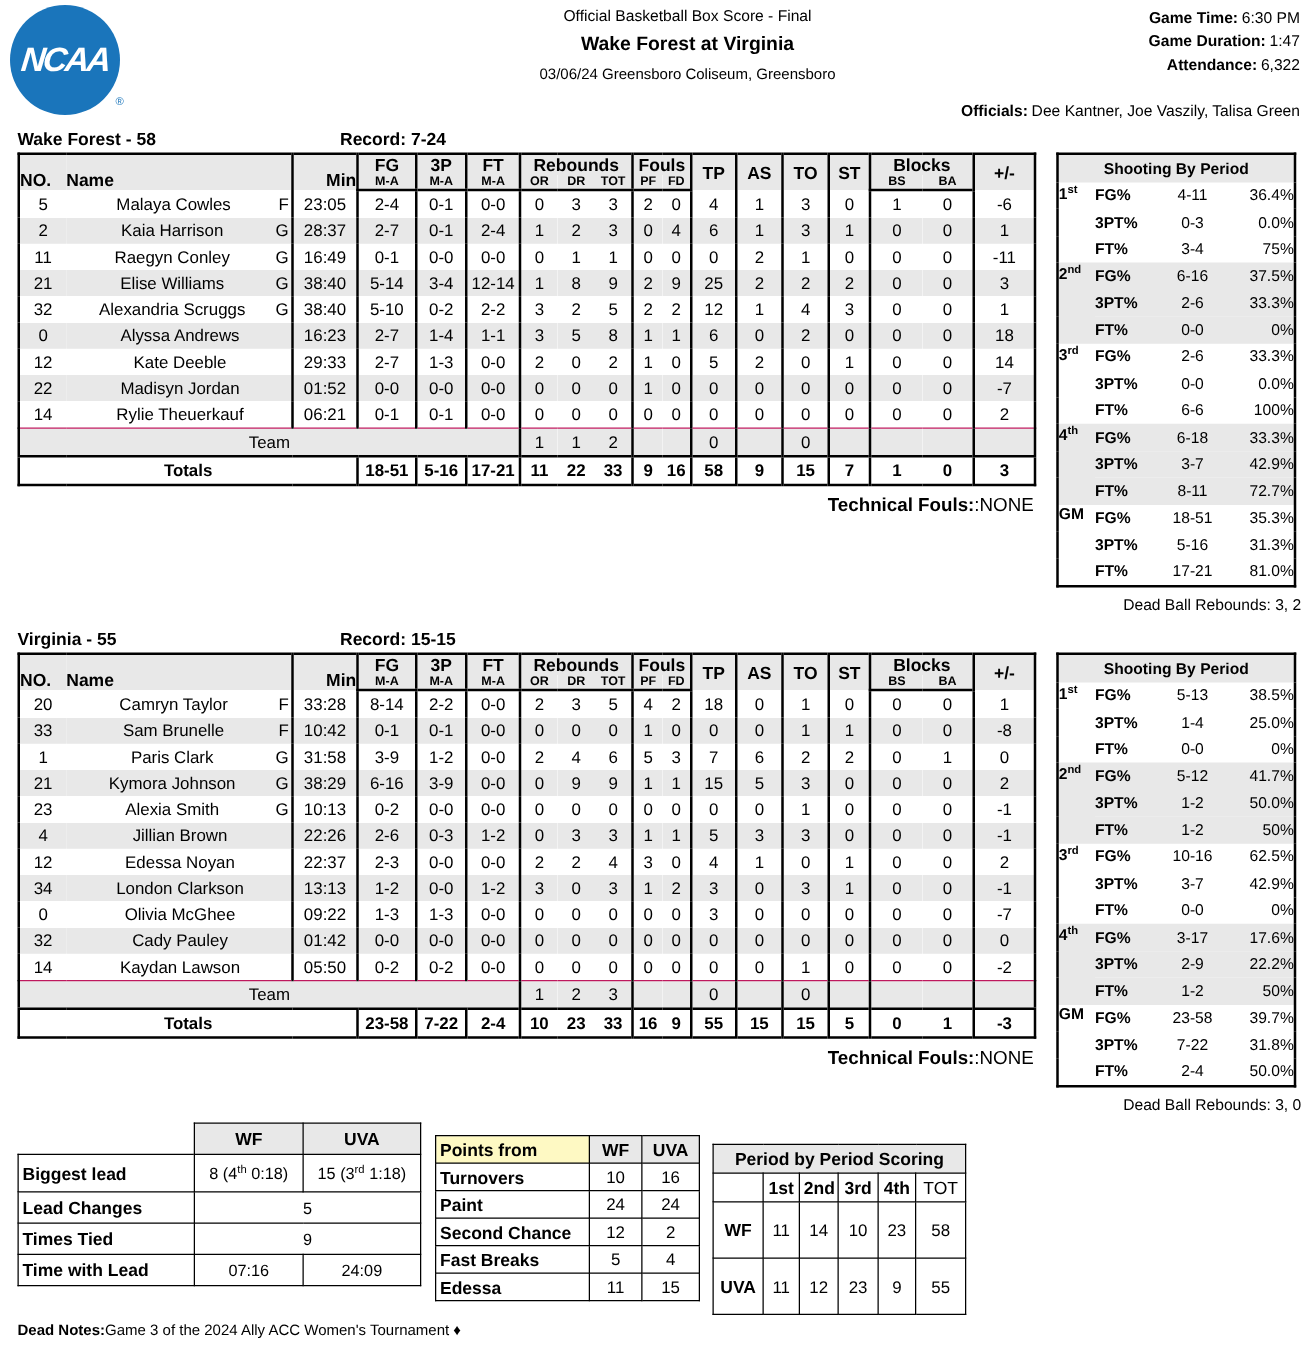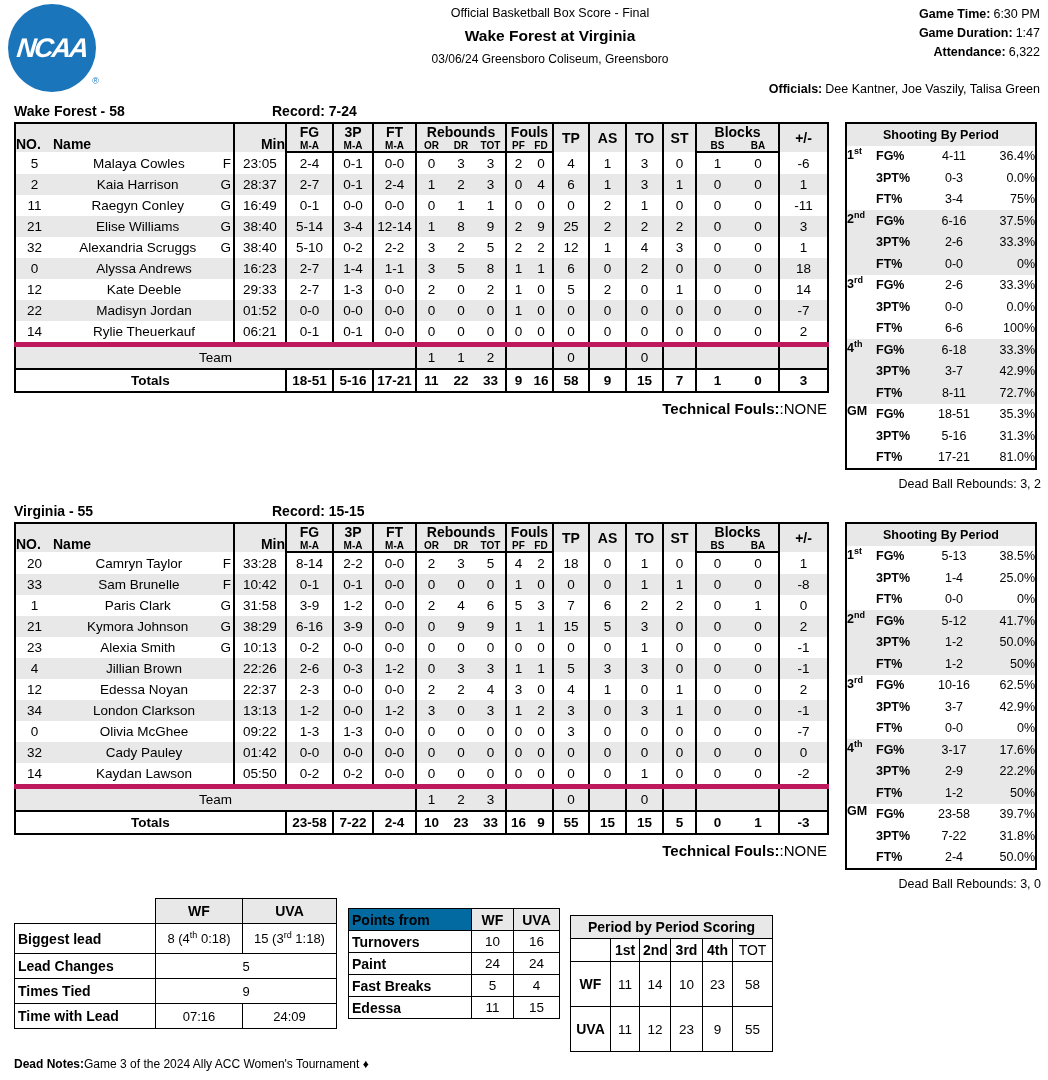--- a/index.html
+++ b/index.html
@@ -39,21 +39,21 @@
   .sub{font-size:10px;font-weight:bold;text-align:center;padding-bottom:3px;vertical-align:bottom;}
   .h-no{font-size:14px;text-align:left;padding-left:4px;vertical-align:bottom;padding-bottom:2px;}
   .h-name{font-size:14px;text-align:left;padding-left:2px;vertical-align:bottom;padding-bottom:2px;}
   .h-min{font-size:14px;text-align:right;padding-right:5px;vertical-align:bottom;padding-bottom:2px;}
   table.box tbody td{font-size:13.5px;height:21px;text-align:center;}
   tr.stripe{background:#e8e8e8;}
   .c-name{text-align:left;}
   .c-name .nm{padding-left:2px;}
   .c-name .pos{float:right;padding-right:2px;}
   .c-team{text-align:left;padding-left:4px;}
-  tr.team-row td{border-top:5px solid #be185d;height:22px;}
+  tr.team-row td{border-top:1px solid #be185d;height:22px;}
   tr.totals-row td{border-top:2px solid #000;font-weight:bold;height:23px;}
   .c-totlabel{text-align:left;padding-left:4px;}
   .techline{width:813px;text-align:right;font-size:15px;margin-top:7px;}
 
   
   table.shoot{position:absolute;left:831px;top:19px;width:190px;border-collapse:collapse;
               table-layout:fixed;border:2px solid #000;}
   table.shoot td{padding:0;height:21.5px;font-size:12.5px;}
   .sh-title{background:#e8e8e8;font-weight:bold;text-align:center;font-size:13px;height:22px;margin-top:12px;}
   .sh-period{font-weight:bold;font-size:13px;text-align:left;padding-left:3px;vertical-align:top;}
@@ -67,21 +67,21 @@
   table.bt{border-collapse:collapse;table-layout:fixed;}
   table.bt th,table.bt td{border:1.5px solid #000;padding:0 3px;overflow:hidden;white-space:nowrap;}
   #lead-table{position:absolute;left:14px;top:898px;width:322px;}
   #lead-table th{font-size:14px;text-align:left;height:24px;}
   #lead-table .colhdr{background:#e8e8e8;text-align:center;}
   #lead-table td{font-size:13px;text-align:center;height:24px;}
   #lead-table .tall{height:29px;}
   .nohdr{border:none !important;background:#fff;}
   #points-table{position:absolute;left:348px;top:908px;width:211px;}
   #points-table th{font-size:14px;text-align:left;height:21px;}
-  #points-table .phdr{background:#0369a1;}
+  #points-table .phdr{background:#fef9c3;}
   #points-table .phdr-c{background:#e8e8e8;text-align:center;}
   #points-table td{font-size:13.5px;text-align:center;height:21px;}
   #period-table{position:absolute;left:570px;top:915px;width:202px;}
   #period-table .ptitle{background:#e8e8e8;font-size:14px;font-weight:bold;text-align:center;height:22px;}
   #period-table th{font-size:14px;text-align:center;height:22px;}
   #period-table th.light{font-weight:normal;}
   #period-table td{font-size:13.5px;text-align:center;height:44px;}
   #period-table .teamlbl{font-weight:bold;font-size:14px;}
   .notes{position:absolute;left:14px;top:1057px;font-size:12px;}
 </style>
@@ -942,20 +942,25 @@
       <th>Turnovers</th>
       <td>10</td>
       <td>16</td>
     </tr>
     <tr>
       <th>Paint</th>
       <td>24</td>
       <td>24</td>
     </tr>
     <tr>
+      <th>Second Chance</th>
+      <td>12</td>
+      <td>2</td>
+    </tr>
+    <tr>
       <th>Fast Breaks</th>
       <td>5</td>
       <td>4</td>
     </tr>
     <tr>
       <th>Edessa</th>
       <td>11</td>
       <td>15</td>
     </tr>
   </tbody>

